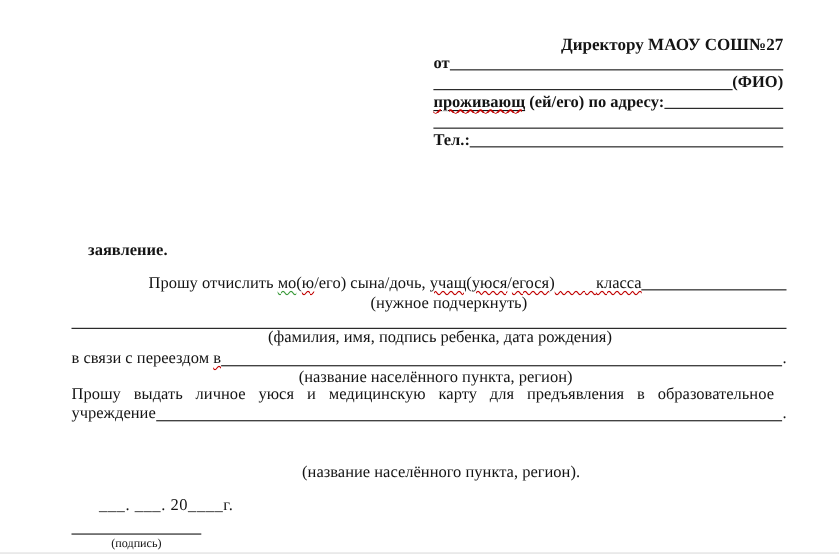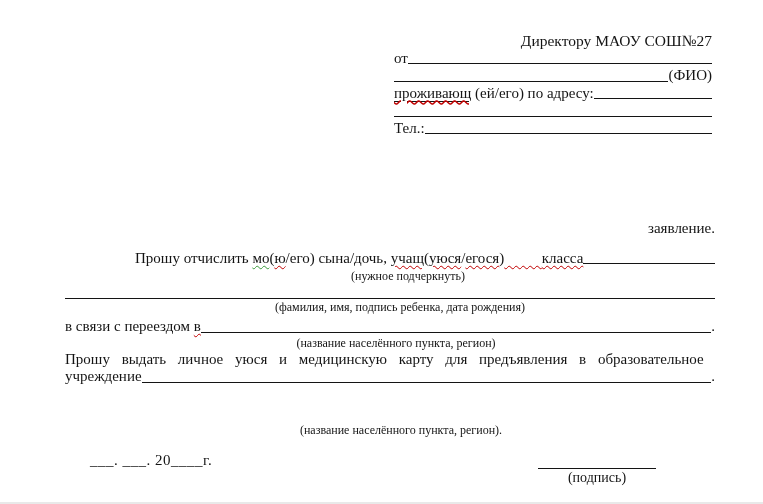--- a/index.html
+++ b/index.html
@@ -7,53 +7,53 @@
   .page{
     position:relative;
     width:763px;height:504px;
     background:#ffffff;
     font-family:"Liberation Serif","DejaVu Serif",serif;
     font-size:15px;
     color:#141414;
     overflow:hidden;
   }
   
-  .hdr{position:absolute;left:394px;right:51px;top:32px;}
+  .hdr{position:absolute;left:394px;right:51px;top:32px;font-weight:bold;}
   .hline{height:17.5px;line-height:17.5px;white-space:nowrap;}
   .r{text-align:right;font-size:15.5px;}
   .row{display:flex;}
   .bl{flex:1 1 auto;border-bottom:1px solid #141414;margin-bottom:3px;}
   .lbl{white-space:pre;}
   
   .u{text-decoration:underline;text-decoration-thickness:1px;text-underline-offset:3px;}
   
   .wr{text-decoration-line:underline;text-decoration-style:wavy;text-decoration-color:#c00000;text-decoration-thickness:1px;text-underline-offset:2px;margin-top:24px;}
   .u .wr{text-decoration:underline wavy #c00000;}
   .wg{text-decoration-line:underline;text-decoration-style:wavy;text-decoration-color:#3a9a3a;text-decoration-thickness:1px;text-underline-offset:2px;}
   
-  .title{position:absolute;left:58px;right:48px;top:220px;text-align:right;padding-left:22px;line-height:17px;}
+  .title{position:absolute;left:58px;right:48px;top:220px;text-align:left;padding-left:22px;line-height:17px;font-weight:bold;}
   
   .body{position:absolute;left:65px;right:48px;top:250px;}
   .line1 .txt{padding-left:70px;white-space:pre-wrap;}
   .line1{height:17px;}
-  .cap{font-size:12px;line-height:15px;text-align:center;color:#141414;}
+  .cap{font-size:15px;line-height:15px;text-align:center;color:#141414;}
   .cap1{margin-top:2px;padding-left:36px;height:15px;}
   .blfull{height:14px;border-bottom:1px solid #141414;}
   .cap2{padding-left:20px;height:16px;line-height:16px;}
   .moveline{margin-top:3px;height:17.5px;}
   .cap3{padding-left:12px;height:15px;}
   .justified{height:17.5px;line-height:17.5px;word-spacing:8px;white-space:nowrap;overflow:hidden;}
   .uchline{height:17.5px;}
   .cap4{padding-left:22px;height:15px;margin-top:37px;}
   
-  .foot{position:absolute;left:65px;right:48px;top:452px;display:flex;justify-content:space-between;}
+  .foot{position:absolute;left:65px;right:48px;top:452px;display:flex;justify-content:space-between;flex-direction:column;}
   .date{margin-left:25px;line-height:17px;letter-spacing:.5px;white-space:pre;}
   .sig{width:118px;margin-right:59px;}
   .sigline{height:16px;border-bottom:1px solid #141414;}
-  .sigcap{font-size:14px;line-height:15px;text-align:center;margin-top:1px;}
+  .sigcap{font-size:11px;line-height:15px;text-align:center;margin-top:1px;}
   .page-edge{position:absolute;left:0;right:0;bottom:0;height:2px;background:#e9e9e9;}
 </style>
 </head>
 <body>
 
 <div class="page">
 
   <div class="hdr">
     <div class="hline r">Директору МАОУ СОШ№27</div>
 

